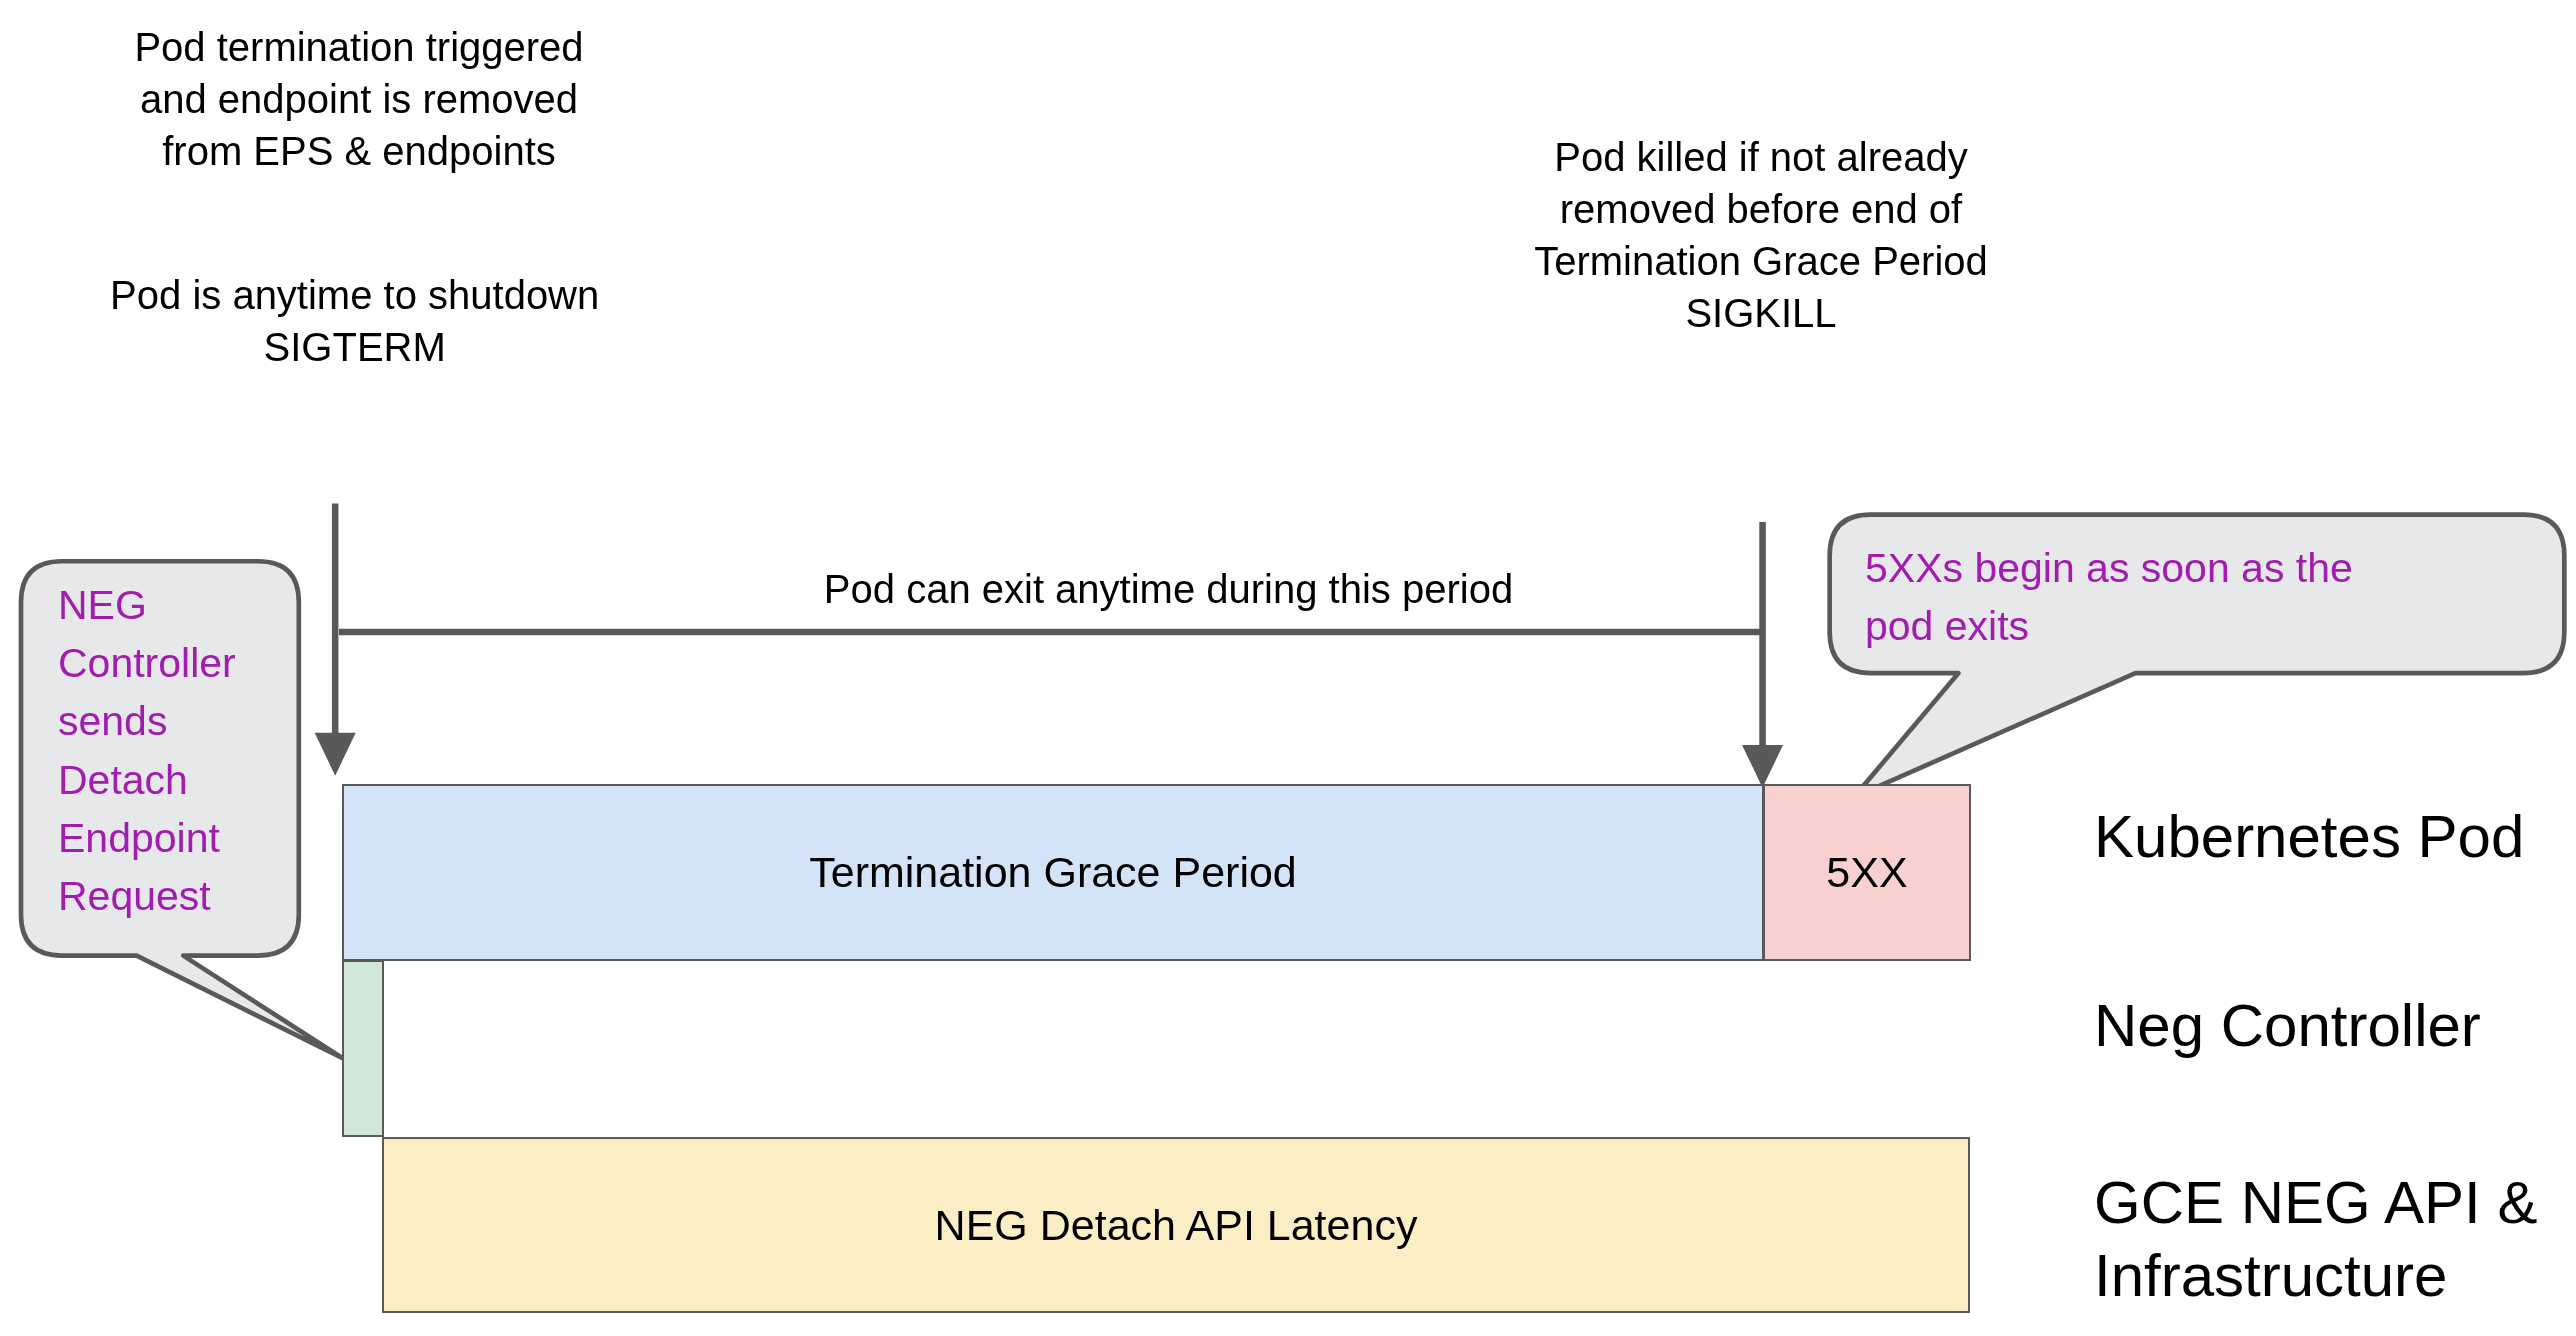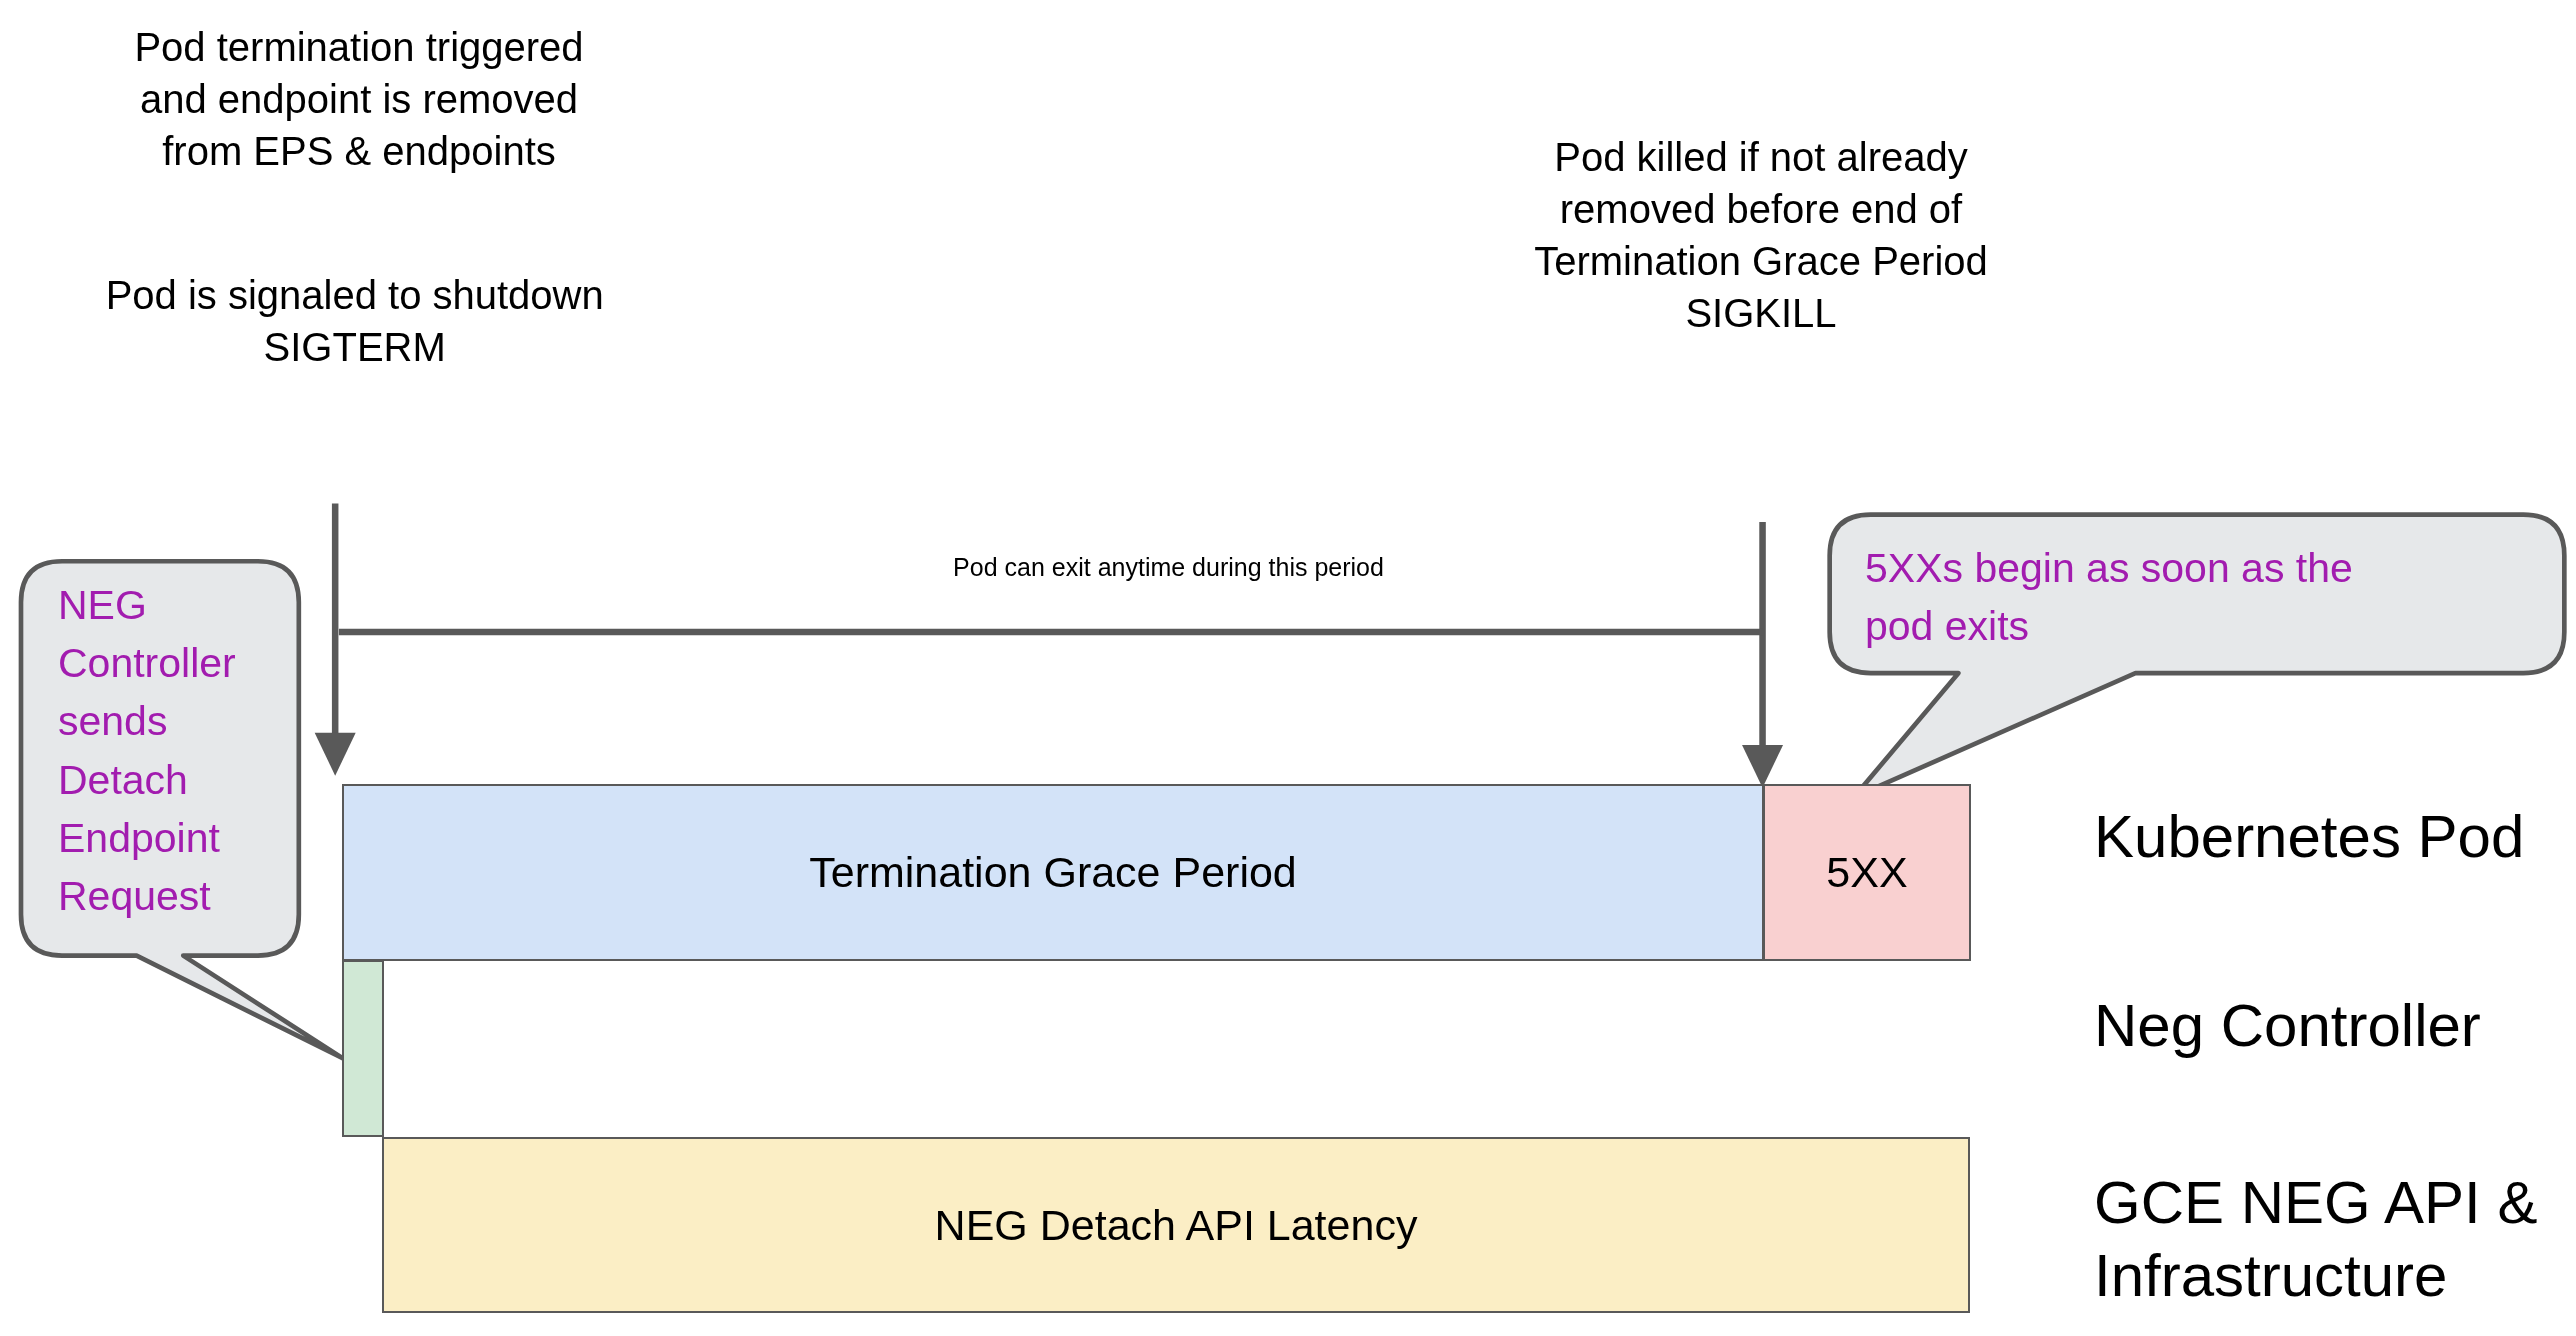--- a/index.html
+++ b/index.html
@@ -44,32 +44,32 @@
   
   .bubble-text{
     position:absolute;font-size:41px;line-height:1.42;color:#a21caf;
     white-space:pre-line;
   }
   #bubble-left-text{left:58px;top:576px;width:233px;}
   #bubble-right-text{left:1865px;top:539px;width:653px;}
 
   
   #period-caption{
-    left:339px;top:553px;width:1659px;text-align:center;
-    font-size:25px;color:#000;
+    left:339px;top:567px;width:1659px;text-align:center;
+    font-size:40px;color:#000;
   }
 </style>
 </head>
 <body>
 
 <div class="abs top-note" id="note-left-1">Pod termination triggered
 and endpoint is removed
 from EPS &amp; endpoints</div>
 
-<div class="abs top-note" id="note-left-2">Pod is signaled to shutdown
+<div class="abs top-note" id="note-left-2">Pod is anytime to shutdown
 SIGTERM</div>
 
 <div class="abs top-note" id="note-right-1">Pod killed if not already
 removed before end of
 Termination Grace Period
 SIGKILL</div>
 
 <svg class="abs" id="timeline-svg" viewBox="0 0 2762 1433">
 
   <g>

